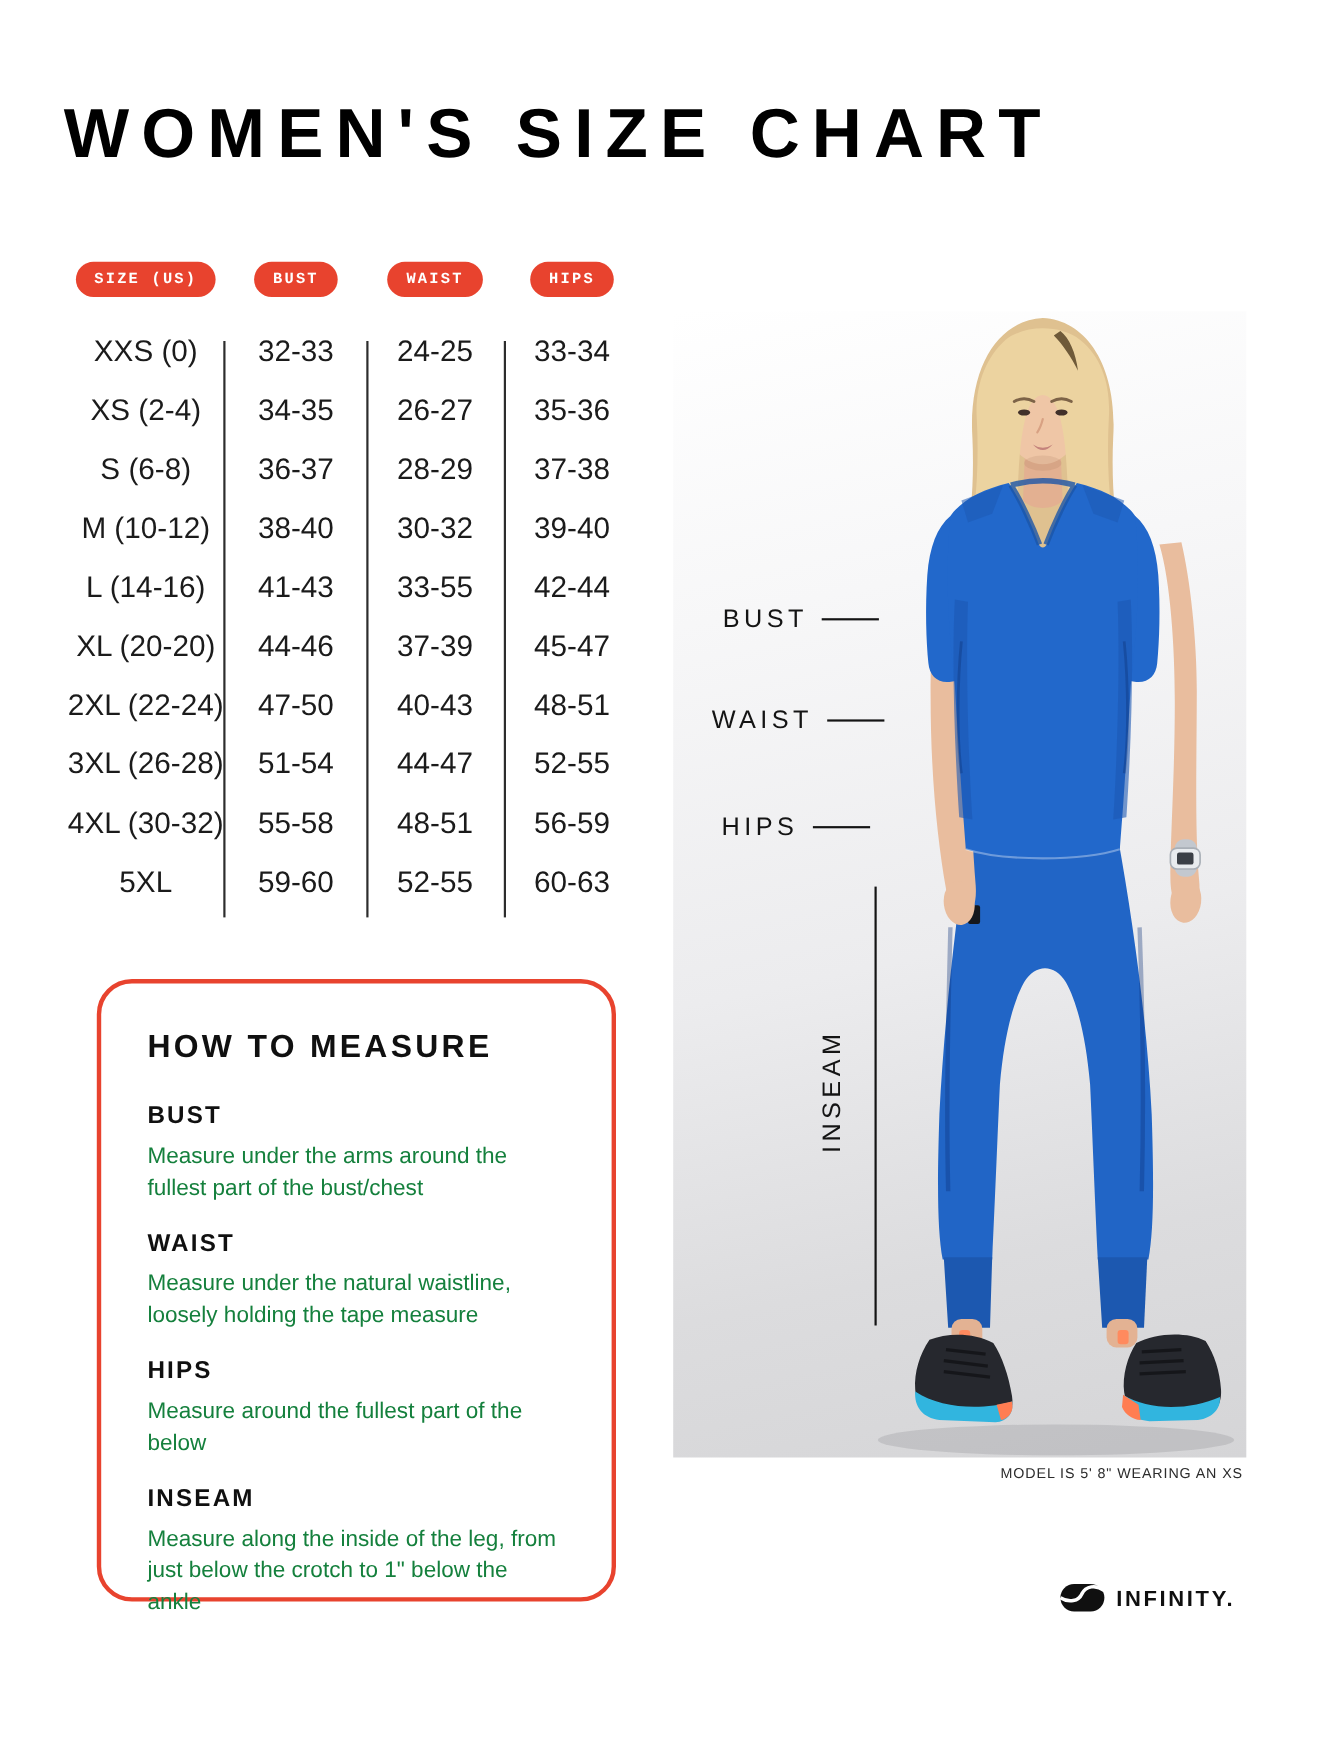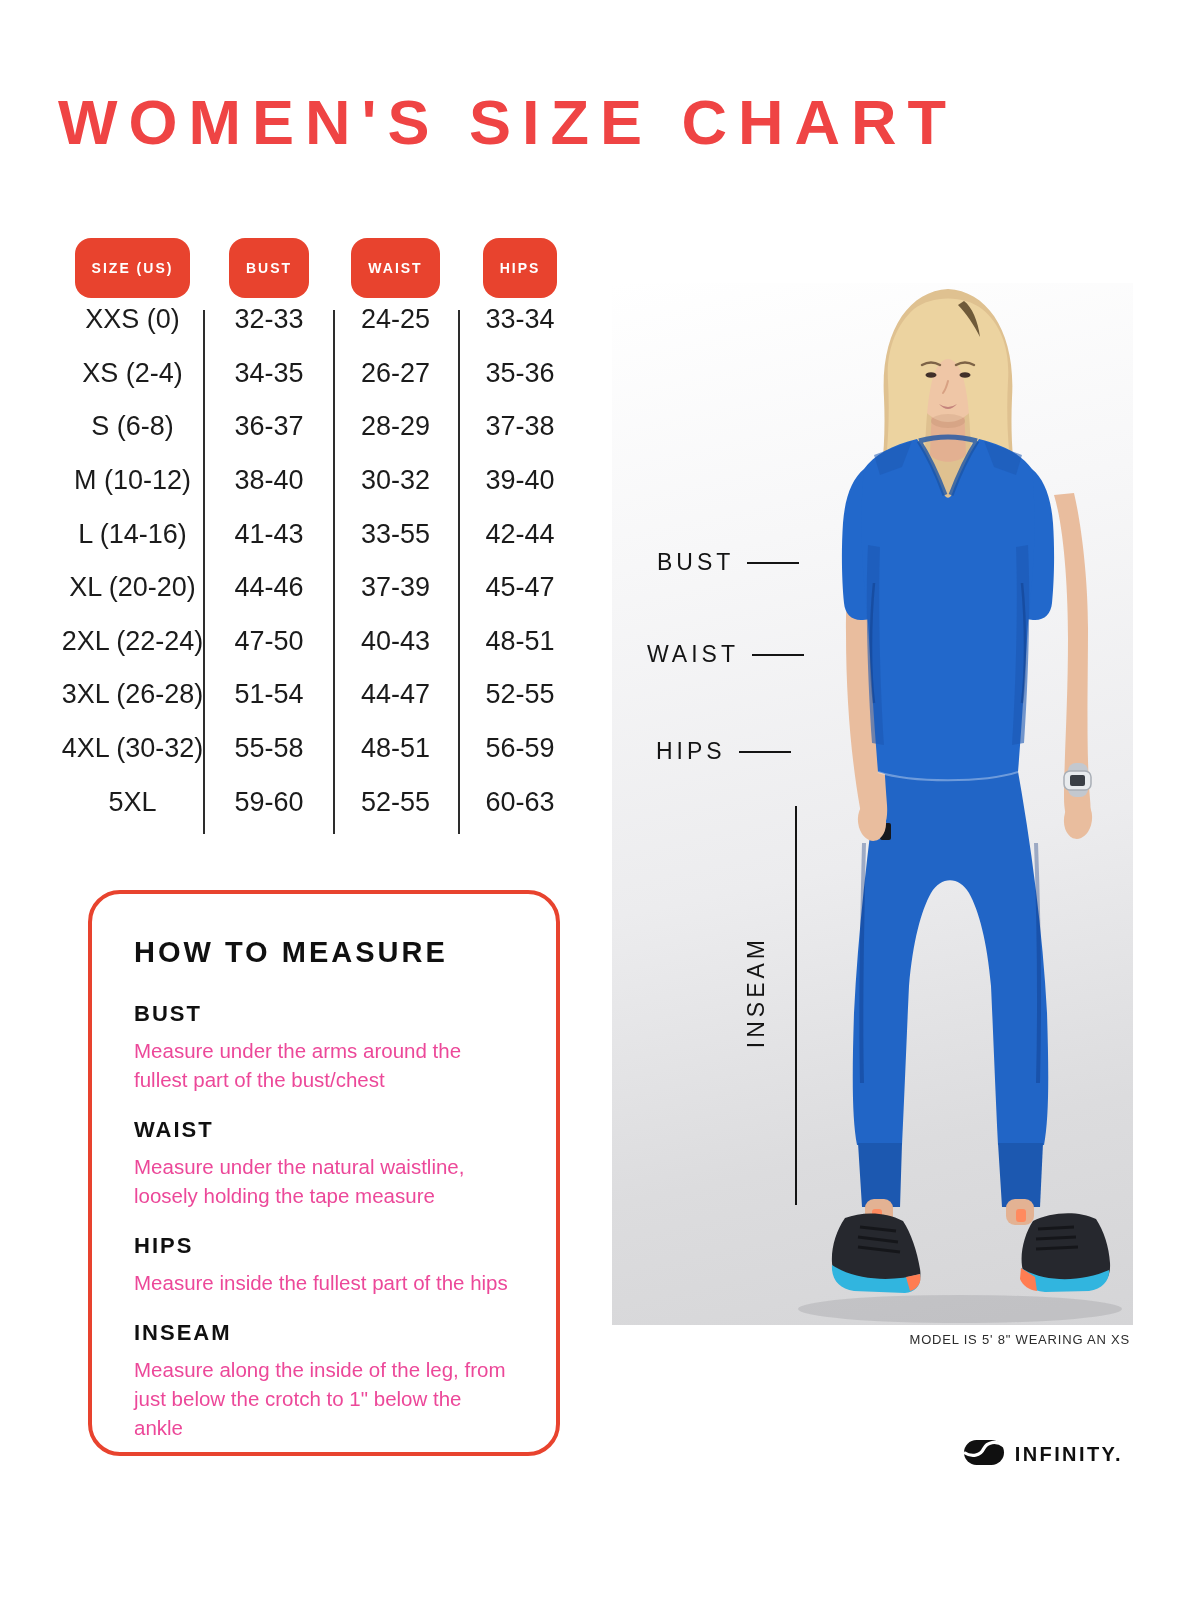--- a/index.html
+++ b/index.html
@@ -8,30 +8,30 @@
     --scrub:#2268C8;
   }
   html,body{margin:0;padding:0;background:#ffffff;}
   .page{
     position:relative;width:1200px;height:1600px;background:#ffffff;
     font-family:"Liberation Sans", sans-serif;overflow:hidden;
   }
   
   .title{
     position:absolute;left:58px;top:86px;
-    font-size:63px;font-weight:bold;letter-spacing:11px;color:#ef4444;white-space:nowrap;
+    font-size:63px;font-weight:bold;letter-spacing:11px;color:#000000;white-space:nowrap;
   }
   
   .pills{
     position:absolute;left:60px;top:238px;width:522px;
     display:grid;grid-template-columns:145px 128px 125px 124px;align-items:center;justify-items:center;
   }
   .pill{
     background:var(--red);color:#fff;font-size:14px;font-weight:bold;letter-spacing:2px;
-    padding:22px 17px;border-radius:16px;white-space:nowrap;
+    padding:8px 17px;border-radius:16px;white-space:nowrap;font-family:Liberation Mono, monospace;
   }
   .tbody{
     position:absolute;left:60px;top:293px;width:522px;
     display:grid;grid-template-columns:145px 128px 125px 124px;grid-auto-rows:53.6px;
     align-items:center;justify-items:center;
     font-size:27px;color:#1b1b1b;
   }
   .vline{position:absolute;top:310px;height:524px;width:2px;background:#2d2d2d;}
   .vline.v1{left:203px}.vline.v2{left:333px}.vline.v3{left:458px}
   
@@ -58,21 +58,21 @@
   }
   
   .measure-box{
     position:absolute;left:88px;top:890px;width:472px;height:566px;box-sizing:border-box;
     border:4px solid var(--red);border-radius:32px;z-index:4;
     padding:42px 42px 0 42px;background:transparent;
   }
   .htm-title{font-size:29px;font-weight:bold;letter-spacing:3px;color:#101010;margin:0 0 32px 0;}
   .msec{margin-bottom:23px;}
   .msec-label{font-size:22px;font-weight:bold;letter-spacing:2px;color:#101010;margin:0 0 9px 0;}
-  .msec-text{font-size:20.5px;line-height:29px;color:#ec4899;margin:0;max-width:452px;}
+  .msec-text{font-size:20.5px;line-height:29px;color:#15803d;margin:0;max-width:452px;}
   
   .caption{
     position:absolute;left:612px;top:1332px;width:518px;text-align:right;z-index:2;
     font-size:13px;letter-spacing:0.8px;color:#2c2c2c;
   }
   .brand{position:absolute;right:77px;top:1437px;display:flex;align-items:center;gap:10px;z-index:2;}
   .brand-text{font-size:20px;font-weight:bold;letter-spacing:2.4px;color:#0f0f0f;}
 </style>
 </head>
 <body>
@@ -238,21 +238,21 @@
     <div class="msec">
       <div class="msec-label">BUST</div>
       <p class="msec-text">Measure under the arms around the fullest part of the bust/chest</p>
     </div>
     <div class="msec">
       <div class="msec-label">WAIST</div>
       <p class="msec-text">Measure under the natural waistline, loosely holding the tape measure</p>
     </div>
     <div class="msec">
       <div class="msec-label">HIPS</div>
-      <p class="msec-text">Measure inside the fullest part of the hips</p>
+      <p class="msec-text">Measure around the fullest part of the below</p>
     </div>
     <div class="msec">
       <div class="msec-label">INSEAM</div>
       <p class="msec-text">Measure along the inside of the leg, from just below the crotch to 1" below the ankle</p>
     </div>
   </div>
 
   <div class="caption">MODEL IS 5' 8" WEARING AN XS</div>
 
   <div class="brand">

